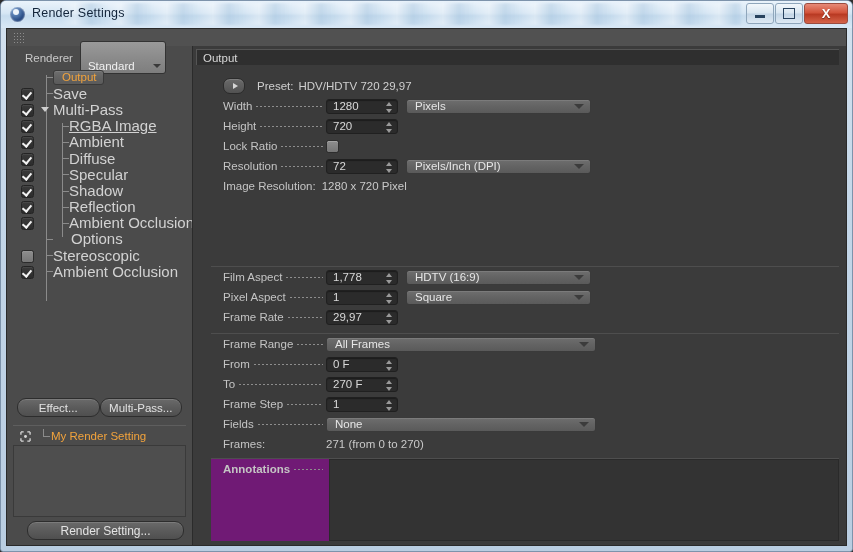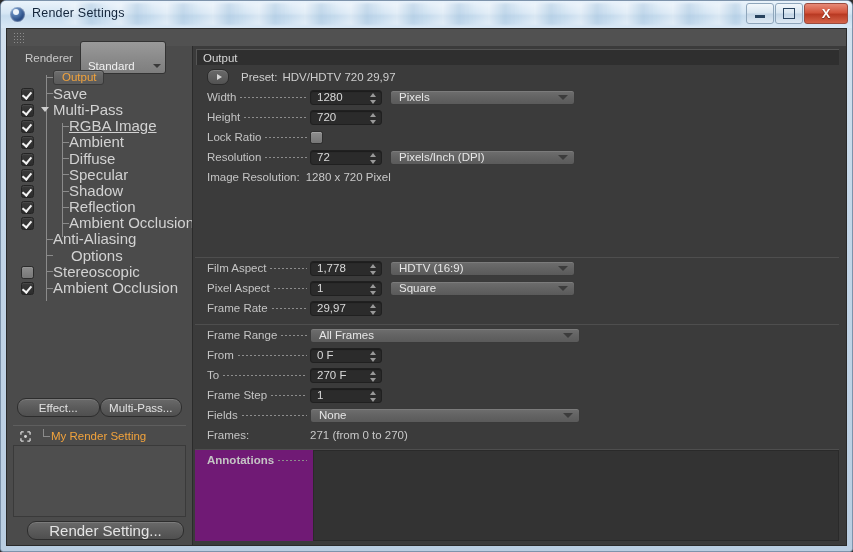--- a/index.html
+++ b/index.html
@@ -142,38 +142,39 @@
   .ms-vert{position:absolute;left:36px;top:1px;width:1px;height:8px;background:#8b8b8b;}
 
   .leftwell{
     position:absolute;left:6px;top:399px;right:6px;bottom:28px;
     background:#4e4e4e;border:1px solid #3a3a3a;
   }
   .bottombtn{
     position:absolute;left:20px;right:8px;bottom:5px;height:17px;border-radius:9px;
     border:1px solid #2d2d2d;
     background:linear-gradient(180deg,#6a6a6a 0%,#5b5b5b 50%,#4f4f4f 100%);
-    color:#e4e4e4;font-size:15px;display:flex;align-items:center;justify-content:center;
+    color:#e4e4e4;font-size:12px;display:flex;align-items:center;justify-content:center;
     cursor:default;box-shadow:inset 0 1px 0 rgba(255,255,255,.12);
   }
 
   
   .right{
     position:absolute;left:186px;top:17px;right:0;bottom:0;
     background:#3b3b3b;overflow:hidden;
   }
   .panelhdr{
     position:absolute;left:3px;top:3px;right:7px;height:16px;
     background:#2f2f2f;border-top:1px solid #555;border-left:1px solid #555;
     color:#d8d8d8;font-size:11.5px;display:flex;align-items:center;padding-left:6px;
     box-sizing:border-box;
   }
   .group{
-    position:absolute;left:2px;right:7px;box-sizing:border-box;
+    position:absolute;left:18px;right:7px;box-sizing:border-box;
     border-top:1px solid #4e4e4e;
+    margin-top:9px;
   }
   .group.first{border-top:none;}
 
   .row{height:20px;display:flex;align-items:center;position:relative;}
   .rlabel{
     width:115px;min-width:115px;font-size:11.5px;color:#c4c4c4;
     padding-left:12px;box-sizing:border-box;white-space:nowrap;
     display:flex;align-items:baseline;overflow:hidden;
   }
   .rlabel .txt{flex:0 0 auto;}
@@ -330,24 +331,20 @@
           </div>
           <div class="trow">
             <span class="chk on"></span>
             <span class="tick" style="left: 55px;"></span>
             <span class="tlabel" style="margin-left: 62px;">Reflection</span>
           </div>
           <div class="trow">
             <span class="chk on"></span>
             <span class="tick" style="left: 55px;"></span>
             <span class="tlabel" style="margin-left: 62px;">Ambient Occlusion</span>
-          </div>
-          <div class="trow">
-            <span class="tick" style="left: 39px;"></span>
-            <span class="tlabel" style="margin-left: 46px;">Anti-Aliasing</span>
           </div>
           <div class="trow">
             <span class="tick" style="left: 39px;"></span>
             <span class="tlabel" style="margin-left: 64px;">Options</span>
           </div>
           <div class="trow">
             <span class="chk blank"></span>
             <span class="tick" style="left: 39px;"></span>
             <span class="tlabel" style="margin-left: 46px;">Stereoscopic</span>
           </div>

